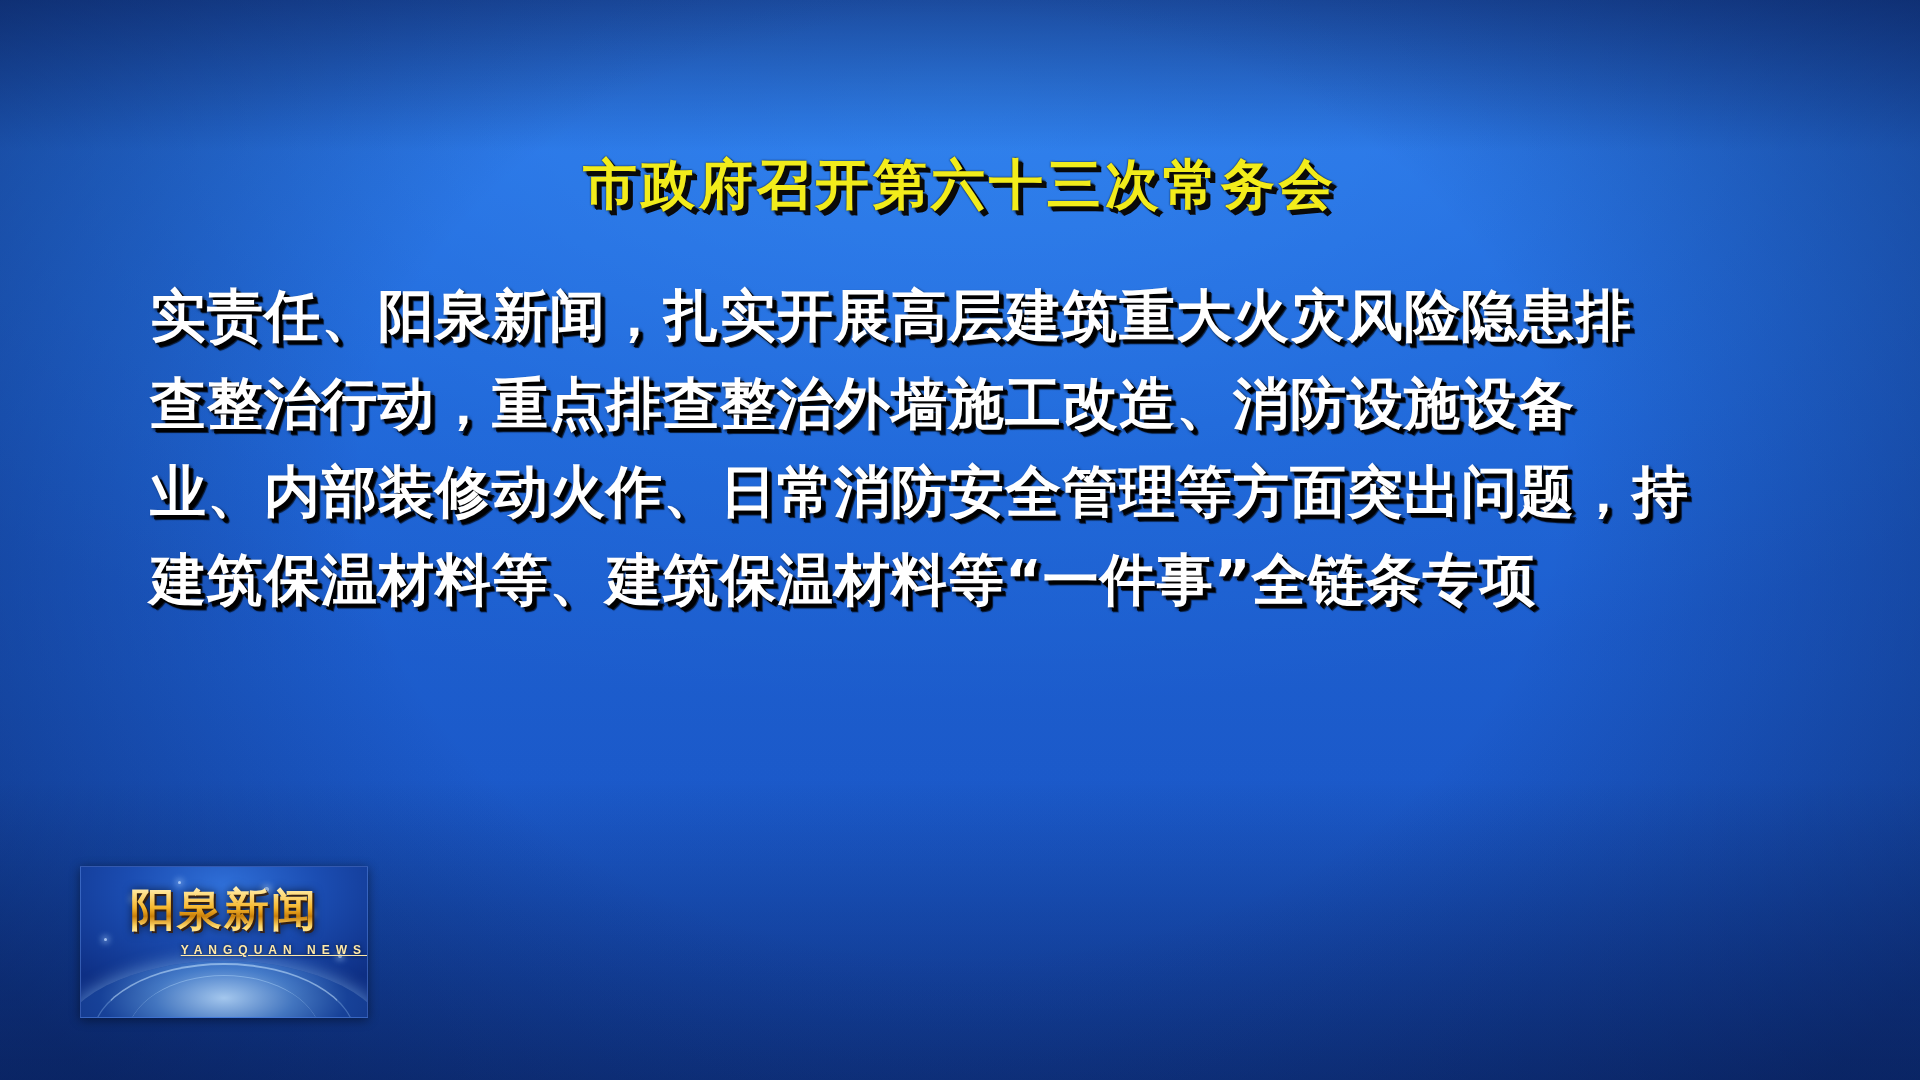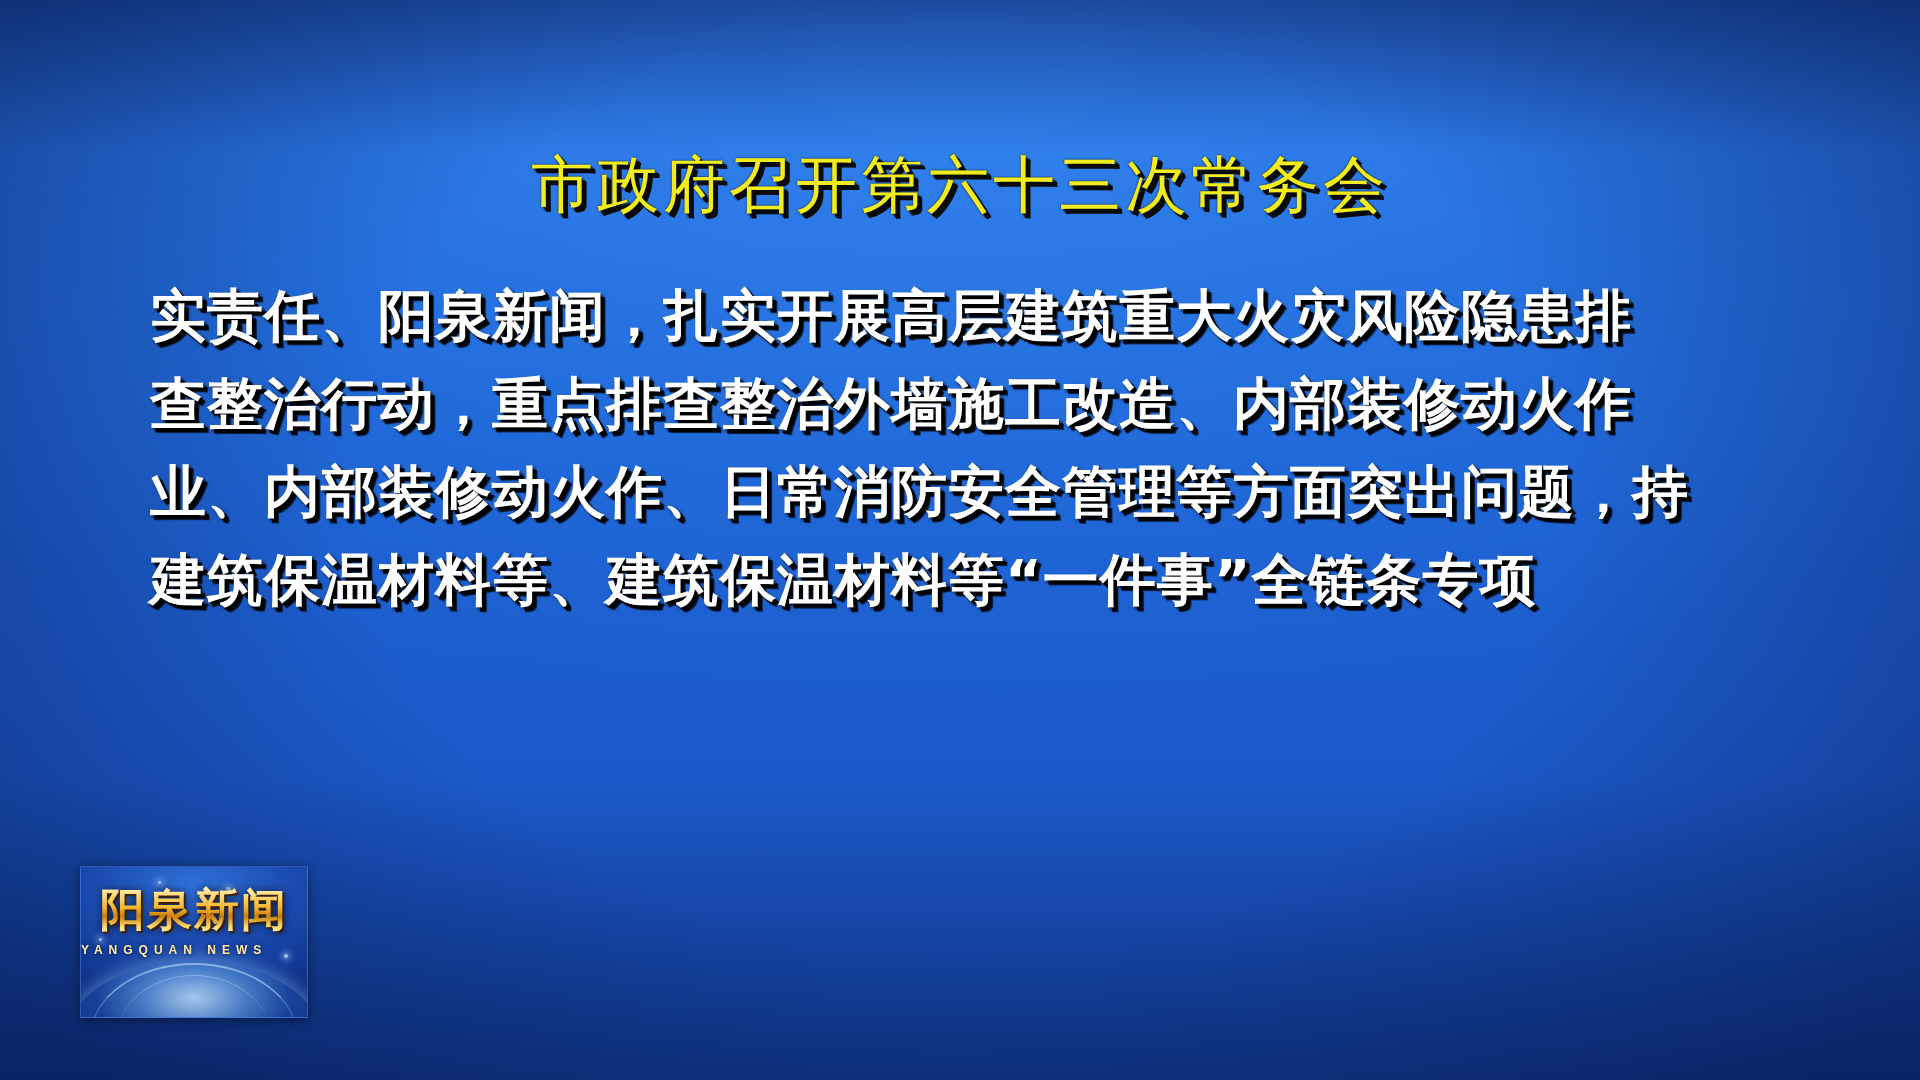--- a/index.html
+++ b/index.html
@@ -43,22 +43,22 @@
     pointer-events:none;
   }
 
   
   #headline {
     position:absolute;
     left:0; right:0; top:146px;
     text-align:center;
     z-index:4;
     font-family:"DejaVu Sans", sans-serif;
-    font-weight:normal;
-    font-size:62px;
+    font-weight:bold;
+    font-size:54px;
     line-height:78px;
     letter-spacing:4px;
     color:#f2ec1b;
     text-shadow:
        4px 4px 0 #0a0a0a,
        5px 5px 0 #0a0a0a,
        3px 3px 2px rgba(0,0,0,.95),
        0 0 2px rgba(0,0,0,.9);
     white-space:nowrap;
   }
@@ -83,21 +83,21 @@
     white-space:nowrap;
   }
   #body-copy .line { display:block; height:88px; }
   #body-copy .line.indent { text-indent:112px; }
 
   
   #logo-bug {
     position:absolute;
     left:80px;
     bottom:62px;
-    width:228px;
+    width:288px;
     height:152px;
     z-index:6;
     border:1px solid rgba(120,170,255,.35);
     background:
        radial-gradient(ellipse 210px 120px at 50% 12%,
                        #2f6fd8 0%, #1b4db2 45%, #0e2f84 100%),
        linear-gradient(180deg,#1c4fb6 0%, #12357f 60%, #0a2154 100%);
     overflow:hidden;
     box-shadow:0 2px 10px rgba(0,0,0,.45);
   }
@@ -161,39 +161,40 @@
     -webkit-background-clip:text;
     background-clip:text;
     color:transparent;
     -webkit-text-fill-color:transparent;
     filter:drop-shadow(2px 2px 0 rgba(60,28,0,.85))
            drop-shadow(0 0 4px rgba(0,0,0,.6));
   }
   #logo-en {
     position:absolute;
     left:0; right:0; top:76px;
-    text-align:left;
+    text-align:right;
     font-family:"Liberation Sans", sans-serif;
     font-weight:bold;
     font-size:12px;
     letter-spacing:6px;
     color:#ffe9a8;
     text-shadow:0 0 4px rgba(0,0,0,.75);
+    text-decoration:underline;
   }
 </style>
 </head>
 <body>
 
 <div id="stage">
 
   <div id="headline">市政府召开第六十三次常务会</div>
 
   <div id="body-copy">
     <span class="line">实责任、阳泉新闻，扎实开展高层建筑重大火灾风险隐患排</span>
-    <span class="line">查整治行动，重点排查整治外墙施工改造、内部装修动火作</span>
+    <span class="line">查整治行动，重点排查整治外墙施工改造、消防设施设备</span>
     <span class="line">业、内部装修动火作、日常消防安全管理等方面突出问题，持</span>
     <span class="line">建筑保温材料等、建筑保温材料等“一件事”全链条专项</span>
   </div>
 
   <div id="logo-bug">
     <span class="spark" style="left:18%;  top:20%; width:4px;  height:4px;"></span>
     <span class="spark" style="left:64%;  top:13%; width:5px;  height:5px;"></span>
     <span class="spark" style="left:80%;  top:30%; width:3px;  height:3px;"></span>
     <span class="spark" style="left:8%;   top:47%; width:3px;  height:3px;"></span>
     <span class="spark" style="left:90%;  top:58%; width:4px;  height:4px;"></span>

